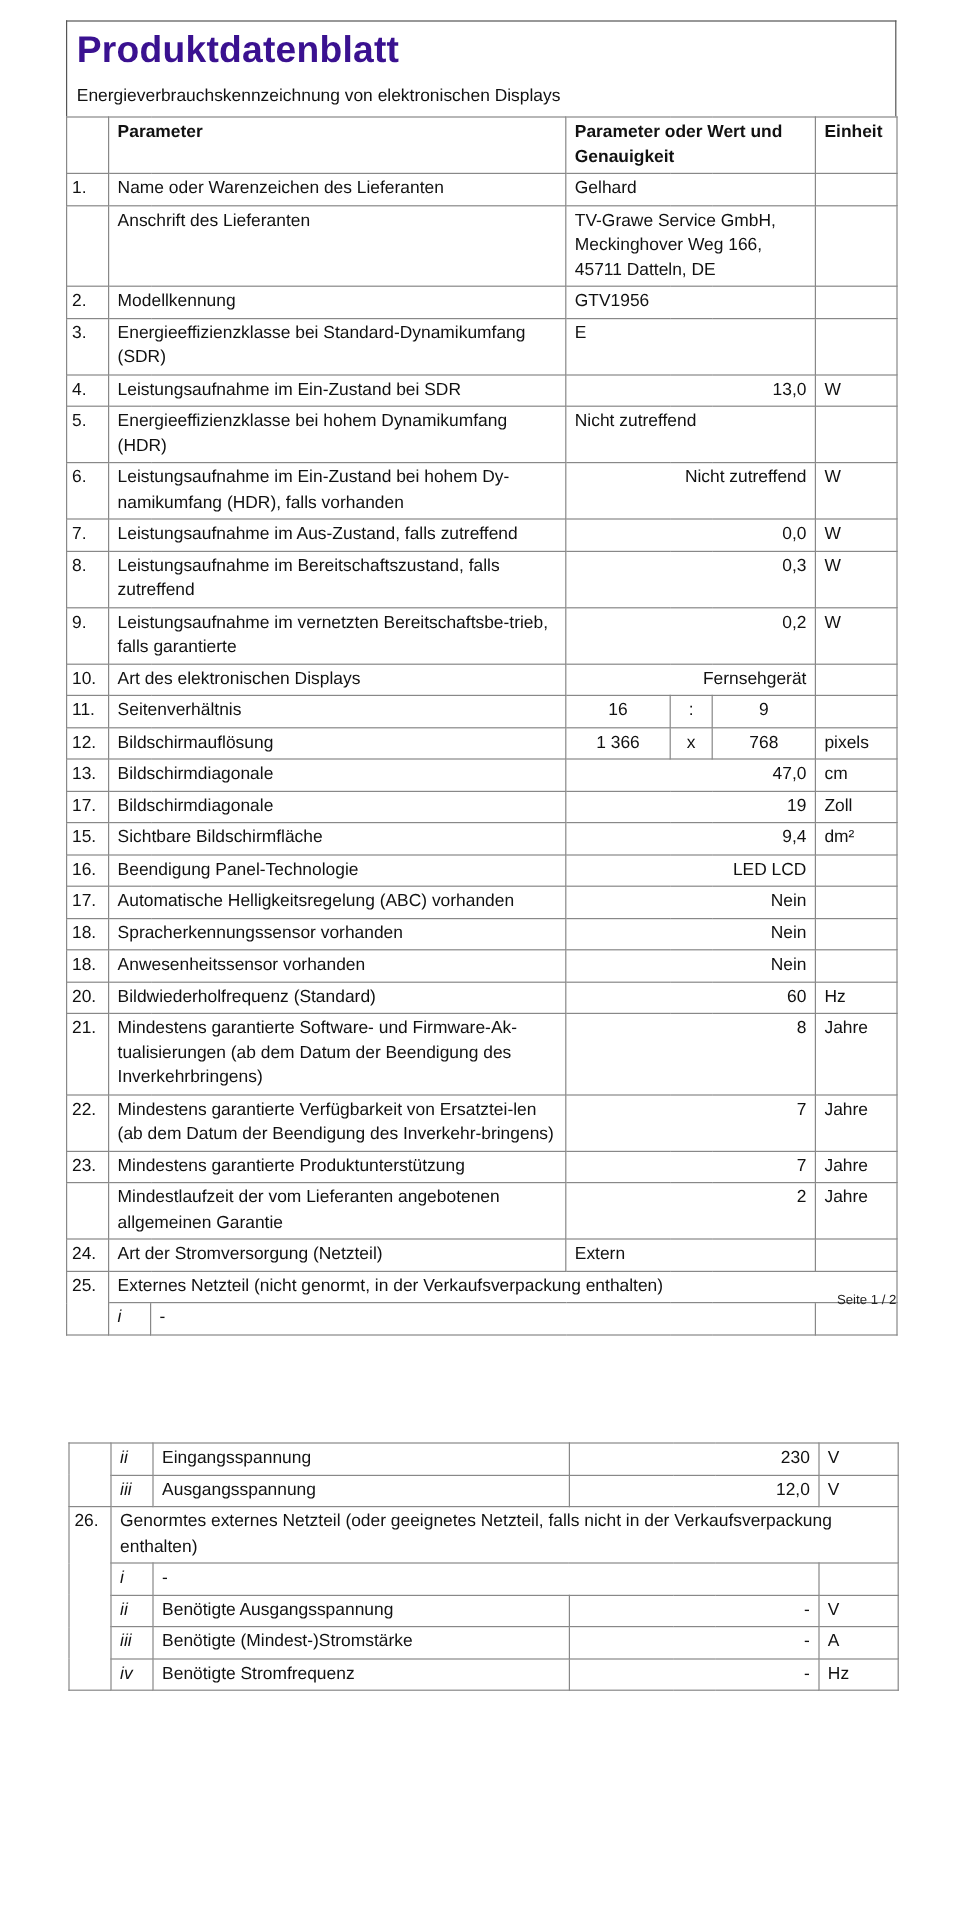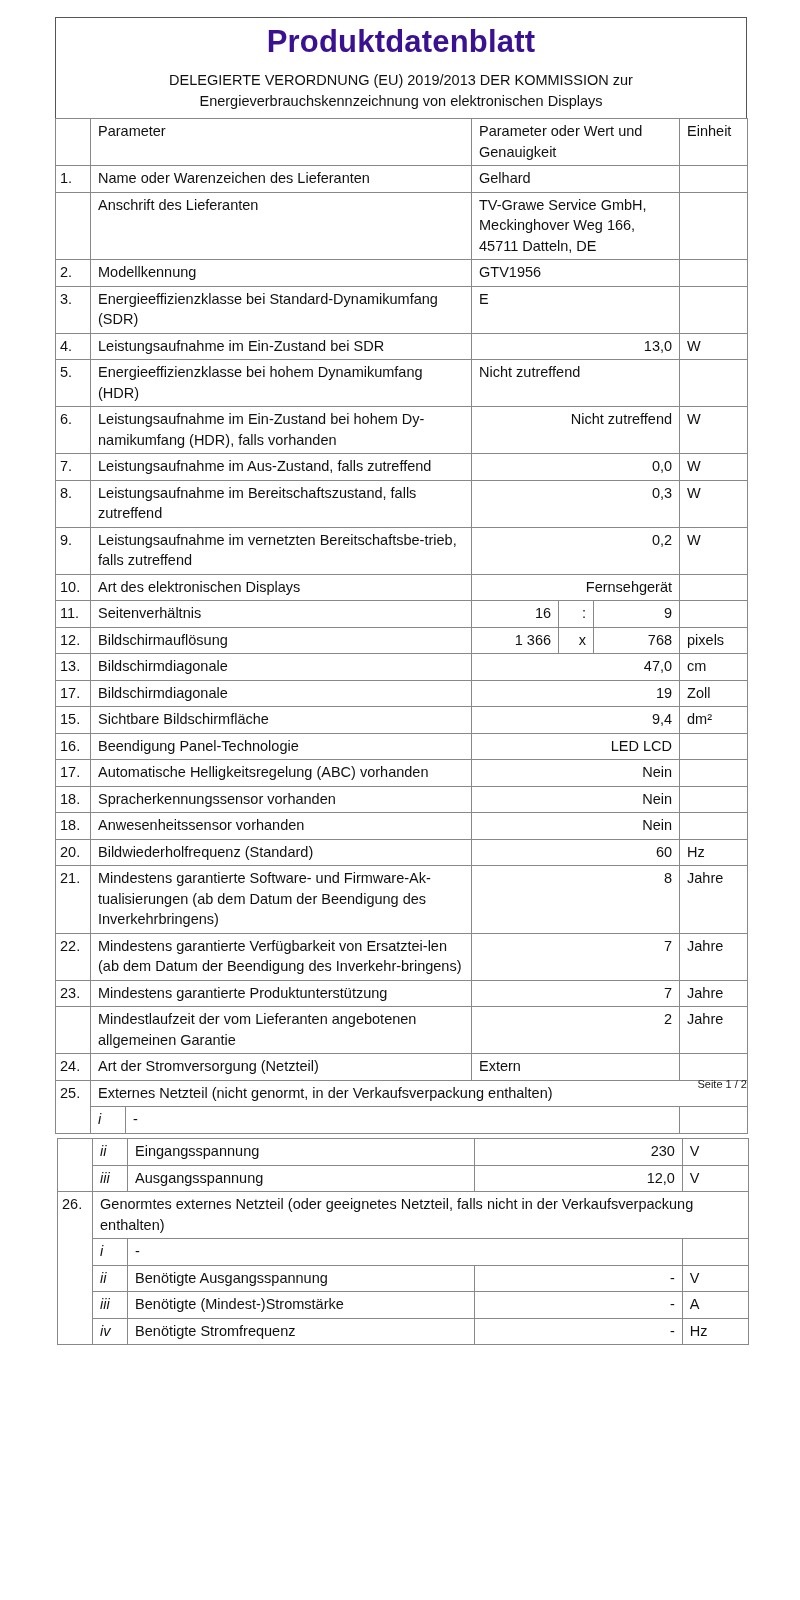--- a/index.html
+++ b/index.html
@@ -1,39 +1,38 @@
 <!DOCTYPE html>
 <html><head>
 <meta charset="utf-8">
 <style>
   html, body { margin:0; padding:0; background:#ffffff; }
   body { width:800px; height:1600px; position:relative; font-family:"Liberation Sans", "DejaVu Sans", sans-serif; color:#111; font-size:14.5px; }
   .page1 { position:absolute; left:55px; top:17px; width:692px; }
-  .head { border:1px solid #555; border-bottom:none; padding:2px 8px 6px 8px;text-align:center; }
+  .head { border:1px solid #555; border-bottom:none; padding:2px 8px 6px 8px; }
   .title { color:#3a1190; font-weight:bold; font-size:31px; line-height:44px; letter-spacing:0.2px; }
   .subtitle { font-size:14.5px; line-height:21px; margin-top:6px; }
   table { border-collapse:collapse; width:692px; table-layout:fixed; }
   td { border:1px solid #888; padding:2px 7px 3px 7px; vertical-align:top; line-height:20.5px; font-size:14.5px; }
   td.num { padding-left:4px; }
   td.r { text-align:right; }
-  td.c { text-align:right; }
-  td.b { font-weight:normal; }
+  td.c { text-align:center; }
+  td.b { font-weight:bold; }
   td.sub { font-style:italic; }
   .outer { border:1px solid #555; }
   .pageno { position:absolute; right:53px; top:1078px; font-size:11px; color:#222;text-align:center; }
-  .page2 { position:absolute; left:57px; top:1138px; width:572px; }
+  .page2 { position:absolute; left:57px; top:1202px; width:572px; }
 </style>
 </head>
 <body>
 
 <div class="page1">
   <div class="head">
     <div class="title">Produktdatenblatt</div>
     <div class="subtitle">
-      <div>DELEGIERTE VERORDNUNG (EU) 2019/2013 DER KOMMISSION zur</div>
       <div>Energieverbrauchskennzeichnung von elektronischen Displays</div>
     </div>
   </div>
   <table class="outer">
     <colgroup>
       <col style="width:35px">
         <col style="width:35px">
         <col style="width:346px">
       <col style="width:87px">
         <col style="width:35px">
@@ -96,21 +95,21 @@
           <td>W</td>
         </tr>
         <tr>
           <td class="num">8.</td>
           <td colspan="2">Leistungsaufnahme im Bereitschaftszustand, falls zutreffend</td>
           <td colspan="3" class="r">0,3</td>
           <td>W</td>
         </tr>
         <tr>
           <td class="num">9.</td>
-          <td colspan="2">Leistungsaufnahme im vernetzten Bereitschaftsbe-trieb, falls zutreffend</td>
+          <td colspan="2">Leistungsaufnahme im vernetzten Bereitschaftsbe-trieb, falls garantierte</td>
           <td colspan="3" class="r">0,2</td>
           <td>W</td>
         </tr>
         <tr>
           <td class="num">10.</td>
           <td colspan="2">Art des elektronischen Displays</td>
           <td colspan="3" class="r">Fernsehgerät</td>
           <td></td>
         </tr>
         <tr>

